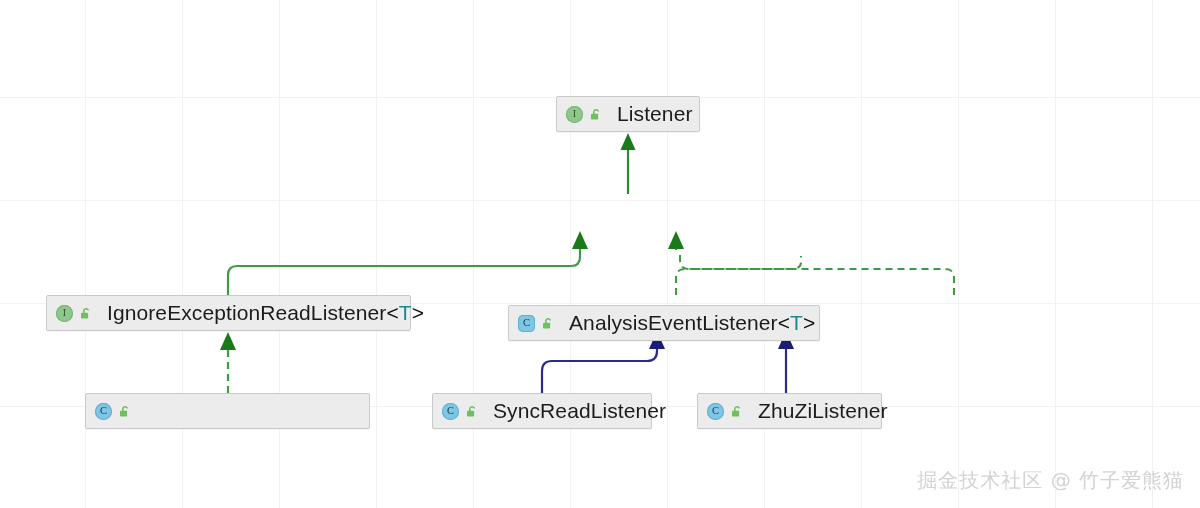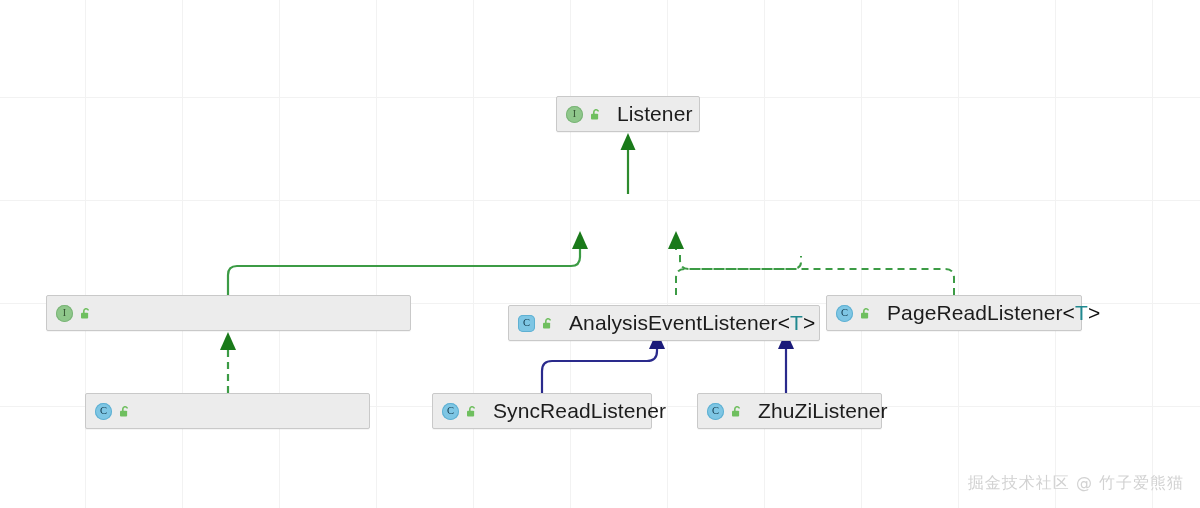--- a/index.html
+++ b/index.html
@@ -121,21 +121,21 @@
   }
   
   .ic-lock {
     width: 15px;
     height: 15px;
   }
   .watermark {
     position: absolute;
     right: 16px;
     bottom: 14px;
-    font-size: 16px;
+    font-size: 20px;
     color: #d2d2d2;
     font-family: "DejaVu Sans", "Liberation Sans", sans-serif;
     letter-spacing: 1px;
     white-space: nowrap;
     user-select: none;
   }
 </style>
 </head>
 <body>
 
@@ -198,89 +198,78 @@
   <div class="node" style="left:46px; top:295px; width:365px;">
     <span class="icons">
       <span class="ic ic-interface"></span>
       <span class="ic ic-lock">
         <svg width="15" height="15" viewBox="0 0 16 16" xmlns="http://www.w3.org/2000/svg">
           <path d="M6.2 7.2 V5.1 a2.5 2.5 0 0 1 4.6 -1.0" fill="none" stroke="#6fbf5f" stroke-width="1.7" stroke-linecap="round"></path>
           <rect x="3.2" y="7.1" width="7.6" height="6.2" rx="1" fill="#6fbf5f"></rect>
         </svg>
       </span>
     </span>
+    <span class="label">
+      <span>IgnoreExceptionReadListener</span><span class="generic"><span>&lt;</span><span class="tparam">T</span><span>&gt;</span></span>
+    </span>
   </div>
 
   <div class="node" style="left:508px; top:305px; width:312px;">
     <span class="icons">
       <span class="ic ic-class-sq"></span>
       <span class="ic ic-lock">
         <svg width="15" height="15" viewBox="0 0 16 16" xmlns="http://www.w3.org/2000/svg">
           <path d="M6.2 7.2 V5.1 a2.5 2.5 0 0 1 4.6 -1.0" fill="none" stroke="#6fbf5f" stroke-width="1.7" stroke-linecap="round"></path>
           <rect x="3.2" y="7.1" width="7.6" height="6.2" rx="1" fill="#6fbf5f"></rect>
         </svg>
       </span>
     </span>
     <span class="label">
       <span>AnalysisEventListener</span><span class="generic"><span>&lt;</span><span class="tparam">T</span><span>&gt;</span></span>
     </span>
   </div>
 
-  <div class="node" style="left:826px; top:295px; width:256px;">
+
+  <div class="node" style="left:85px; top:393px; width:285px;">
     <span class="icons">
       <span class="ic ic-class-ci"></span>
       <span class="ic ic-lock">
         <svg width="15" height="15" viewBox="0 0 16 16" xmlns="http://www.w3.org/2000/svg">
           <path d="M6.2 7.2 V5.1 a2.5 2.5 0 0 1 4.6 -1.0" fill="none" stroke="#6fbf5f" stroke-width="1.7" stroke-linecap="round"></path>
           <rect x="3.2" y="7.1" width="7.6" height="6.2" rx="1" fill="#6fbf5f"></rect>
         </svg>
       </span>
     </span>
-    <span class="label">
-      <span>PageReadListener</span><span class="generic"><span>&lt;</span><span class="tparam">T</span><span>&gt;</span></span>
-    </span>
-  </div>
-
-  <div class="node" style="left:85px; top:393px; width:285px;">
+  </div>
+
+  <div class="node" style="left:432px; top:393px; width:220px;">
     <span class="icons">
       <span class="ic ic-class-ci"></span>
       <span class="ic ic-lock">
         <svg width="15" height="15" viewBox="0 0 16 16" xmlns="http://www.w3.org/2000/svg">
           <path d="M6.2 7.2 V5.1 a2.5 2.5 0 0 1 4.6 -1.0" fill="none" stroke="#6fbf5f" stroke-width="1.7" stroke-linecap="round"></path>
           <rect x="3.2" y="7.1" width="7.6" height="6.2" rx="1" fill="#6fbf5f"></rect>
         </svg>
       </span>
     </span>
-  </div>
-
-  <div class="node" style="left:432px; top:393px; width:220px;">
+    <span class="label">
+      <span>SyncReadListener</span><span class="generic"></span>
+    </span>
+  </div>
+
+  <div class="node" style="left:697px; top:393px; width:185px;">
     <span class="icons">
       <span class="ic ic-class-ci"></span>
       <span class="ic ic-lock">
         <svg width="15" height="15" viewBox="0 0 16 16" xmlns="http://www.w3.org/2000/svg">
           <path d="M6.2 7.2 V5.1 a2.5 2.5 0 0 1 4.6 -1.0" fill="none" stroke="#6fbf5f" stroke-width="1.7" stroke-linecap="round"></path>
           <rect x="3.2" y="7.1" width="7.6" height="6.2" rx="1" fill="#6fbf5f"></rect>
         </svg>
       </span>
     </span>
     <span class="label">
-      <span>SyncReadListener</span><span class="generic"></span>
-    </span>
-  </div>
-
-  <div class="node" style="left:697px; top:393px; width:185px;">
-    <span class="icons">
-      <span class="ic ic-class-ci"></span>
-      <span class="ic ic-lock">
-        <svg width="15" height="15" viewBox="0 0 16 16" xmlns="http://www.w3.org/2000/svg">
-          <path d="M6.2 7.2 V5.1 a2.5 2.5 0 0 1 4.6 -1.0" fill="none" stroke="#6fbf5f" stroke-width="1.7" stroke-linecap="round"></path>
-          <rect x="3.2" y="7.1" width="7.6" height="6.2" rx="1" fill="#6fbf5f"></rect>
-        </svg>
-      </span>
-    </span>
-    <span class="label">
       <span>ZhuZiListener</span><span class="generic"></span>
     </span>
   </div>
 
   <div class="watermark">掘金技术社区 @ 竹子爱熊猫</div>
 
 </div>
 
 </body></html>

